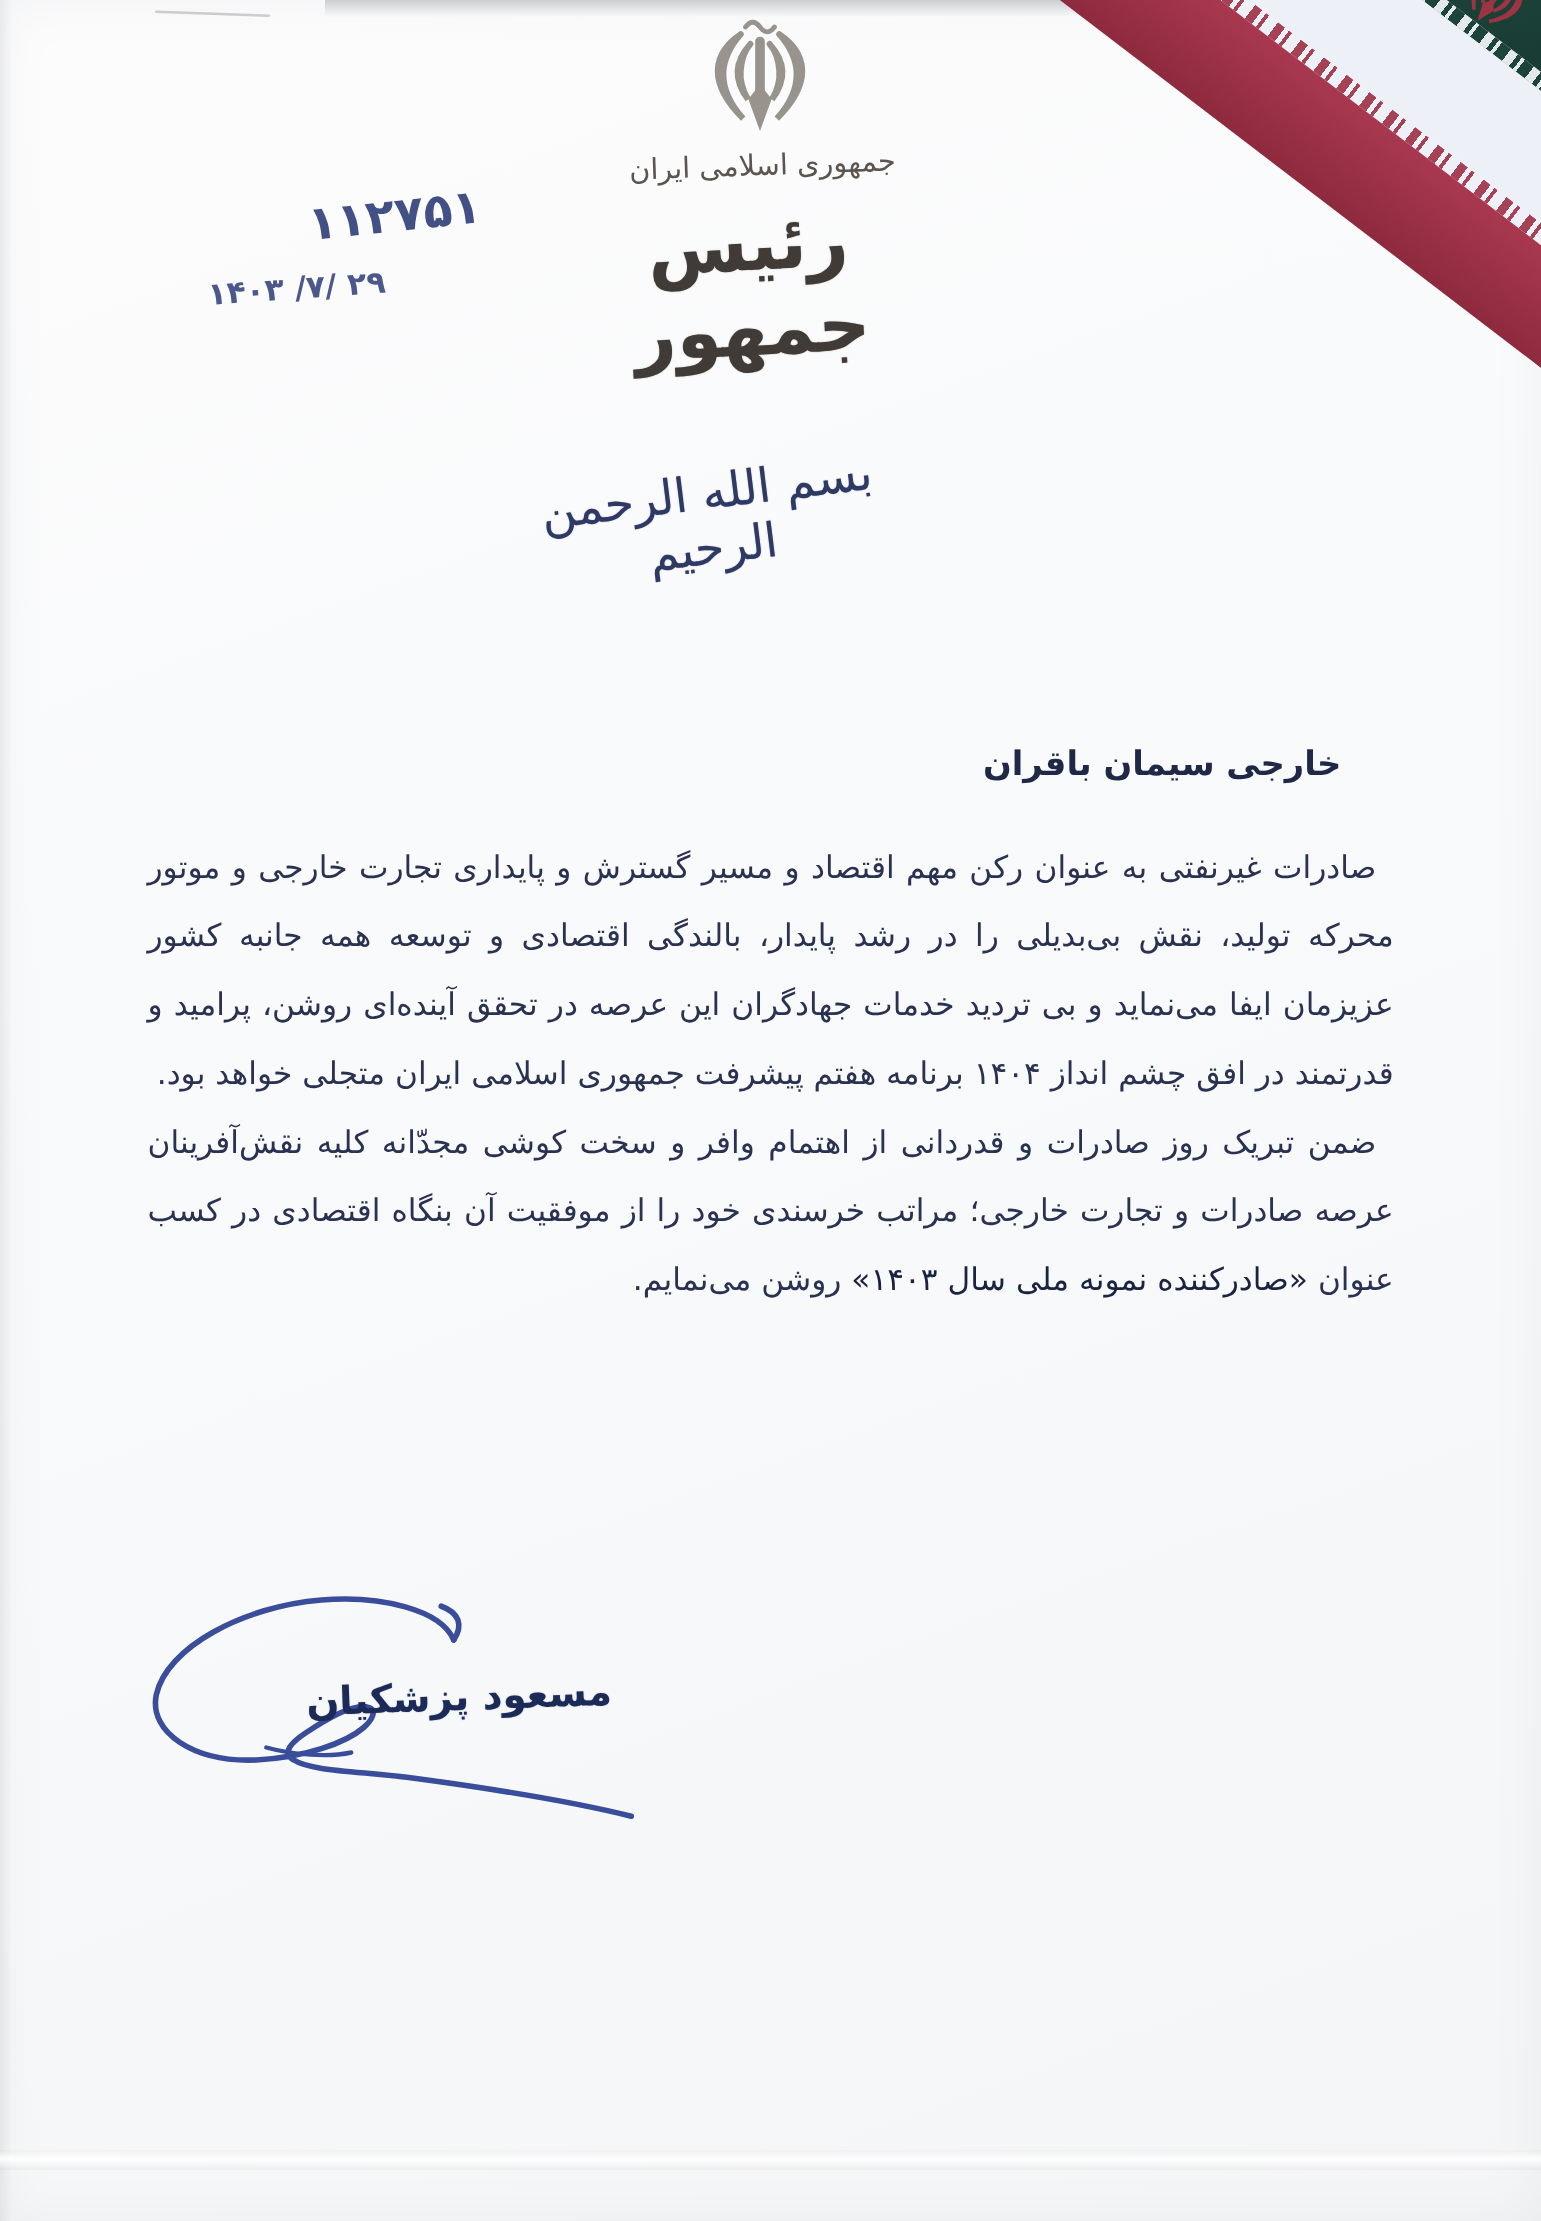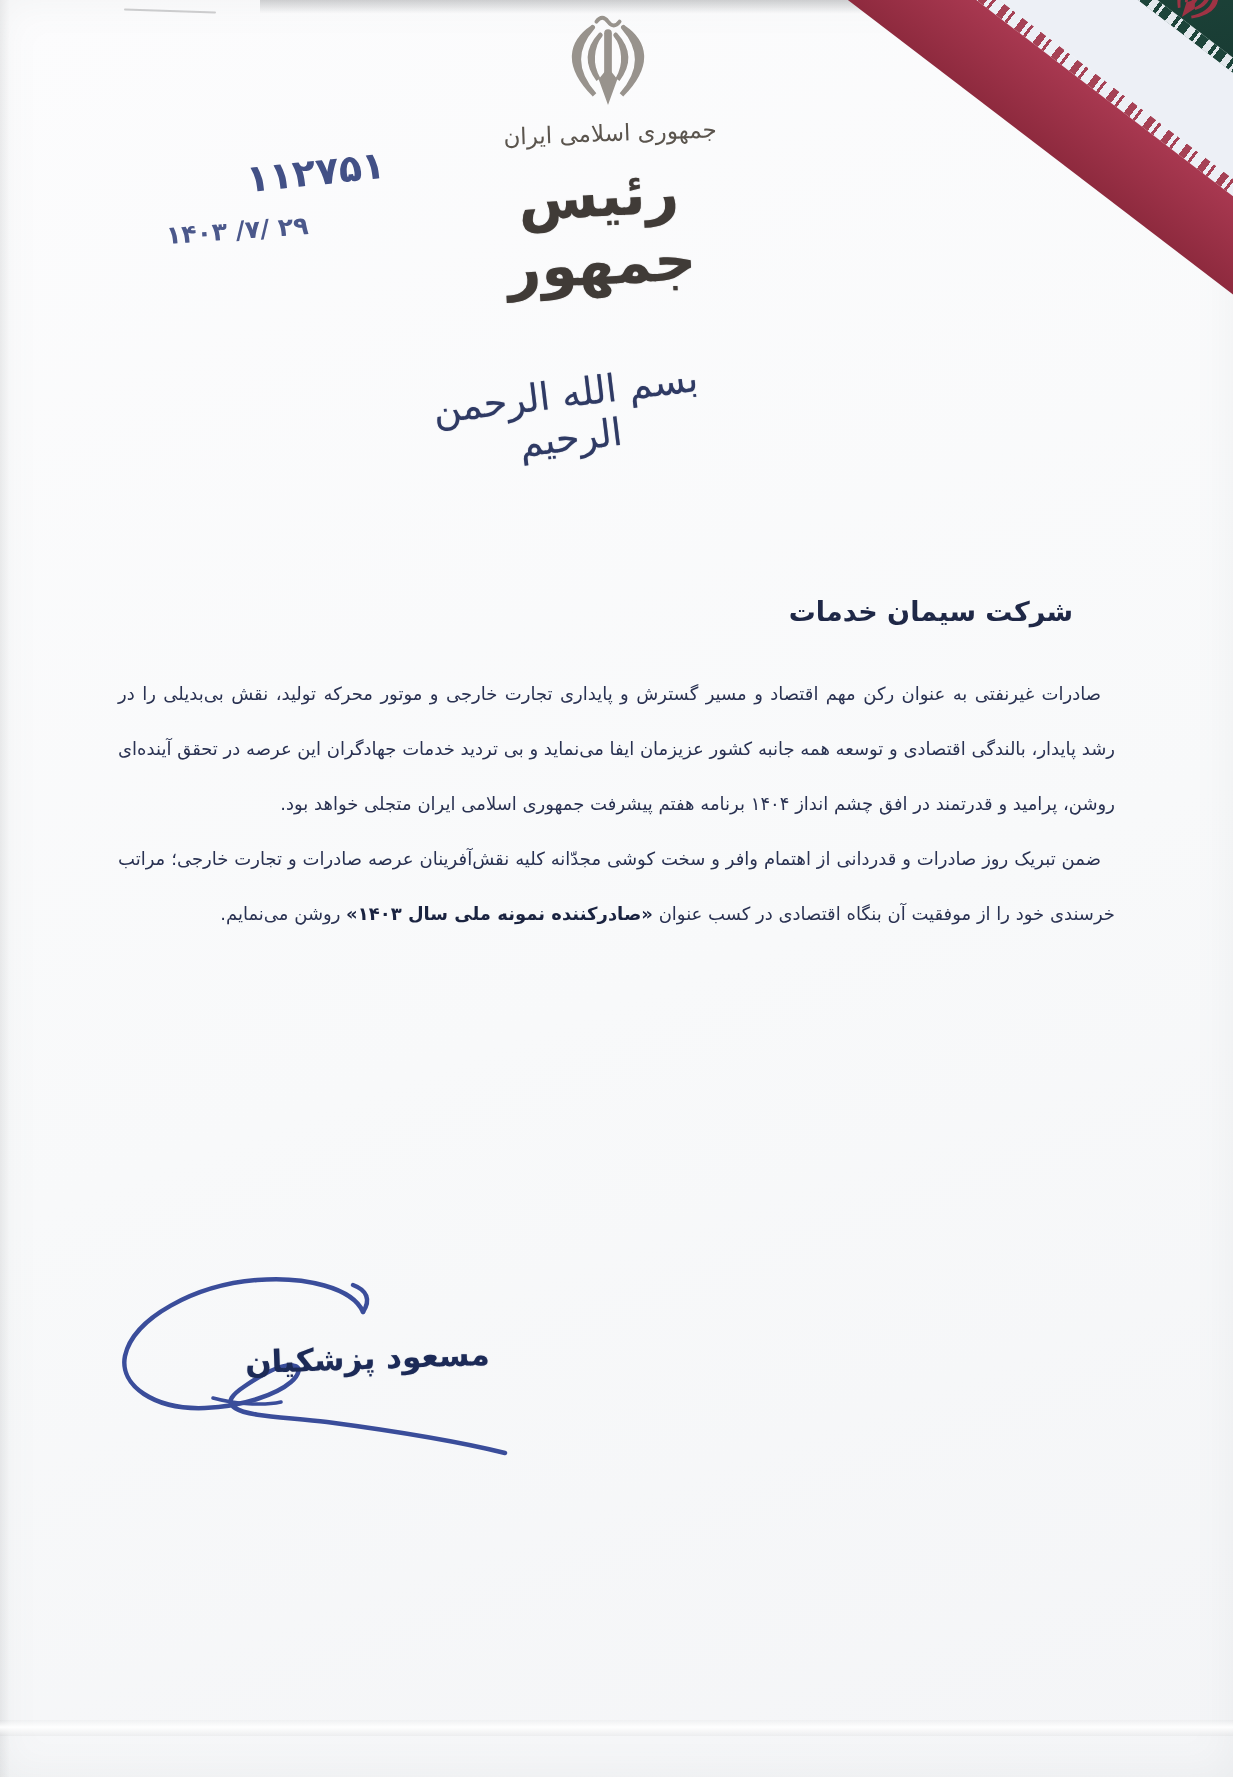--- a/index.html
+++ b/index.html
@@ -47,23 +47,23 @@
   .header-office{position:absolute;left:450px;top:162px;width:300px;text-align:center;
     direction:rtl;font-size:58px;font-weight:bold;color:#403b37;transform:rotate(-3deg);
     text-shadow:0 0 1px rgba(64,59,55,.5);}
   
   .bismillah{position:absolute;left:408px;top:372px;width:320px;text-align:center;direction:rtl;
     font-size:38px;color:#2f3a64;transform:rotate(-7deg);text-shadow:0 0 1px rgba(47,58,100,.45);}
   
   .recipient{position:absolute;right:160px;top:596px;direction:rtl;
     font-size:27px;font-weight:bold;color:#1f2847;}
   .body-text{position:absolute;left:118px;top:666px;width:997px;direction:rtl;
-    text-align:justify;font-size:18px;line-height:55px;color:#2a3252;}
+    text-align:justify;font-size:25px;line-height:55px;color:#2a3252;}
   .body-text p{margin:0;text-indent:14px;}
-  .body-text .bold-seg{font-weight:bold;color:#1a2340;}
+  .body-text .bold-seg{font-weight:normal;color:#1a2340;}
   
   .signature-block{position:absolute;left:95px;top:1270px;width:440px;height:200px;}
   .signature-svg{position:absolute;left:0;top:0;width:440px;height:200px;color:#2b3f93;opacity:.92;}
   .signatory-name{position:absolute;left:150px;top:70px;direction:rtl;font-size:31px;
     font-weight:bold;color:#1c2a57;transform:rotate(-2deg);text-shadow:0 0 1px rgba(28,42,87,.4);}
 </style>
 </head>
 <body>
 
 <svg width="0" height="0" style="position:absolute" aria-hidden="true">
@@ -108,21 +108,21 @@
   <div class="ref-date">۲۹ /۷/ ۱۴۰۳</div>
 
   <svg class="header-emblem" viewBox="0 0 100 110">
       <use href="#allah-emblem"></use>
     </svg>
   <div class="header-country">جمهوری اسلامی ایران</div>
   <div class="header-office">رئیس جمهور</div>
 
   <div class="bismillah">بسم الله الرحمن الرحیم</div>
 
-  <div class="recipient">شرکت سیمان خدمات</div>
+  <div class="recipient">خارجی سیمان باقران</div>
 
   <div class="body-text">
     <p><span>صادرات غیرنفتی به عنوان رکن مهم اقتصاد و مسیر گسترش و پایداری تجارت خارجی و موتور محرکه تولید، نقش بی‌بدیلی را در رشد پایدار، بالندگی اقتصادی و توسعه همه جانبه کشور عزیزمان ایفا می‌نماید و بی تردید خدمات جهادگران این عرصه در تحقق آینده‌ای روشن، پرامید و قدرتمند در افق چشم انداز ۱۴۰۴ برنامه هفتم پیشرفت جمهوری اسلامی ایران متجلی خواهد بود.</span></p>
     <p><span>ضمن تبریک روز صادرات و قدردانی از اهتمام وافر و سخت کوشی مجدّانه کلیه نقش‌آفرینان عرصه صادرات و تجارت خارجی؛ مراتب خرسندی خود را از موفقیت آن بنگاه اقتصادی در کسب عنوان </span><span class="bold-seg">«صادرکننده نمونه ملی سال ۱۴۰۳»</span><span> روشن می‌نمایم.</span></p>
   </div>
 
   <div class="signature-block">
     <svg class="signature-svg" viewBox="0 0 440 200">
       <g fill="none" stroke="currentColor" stroke-width="4.5" stroke-linecap="round">
         <path d="M268 42 C 276 30, 272 20, 258 15"></path>

